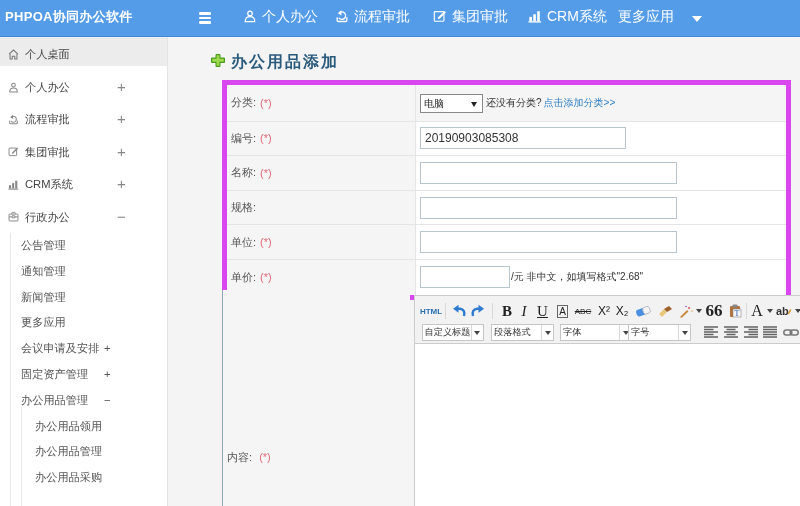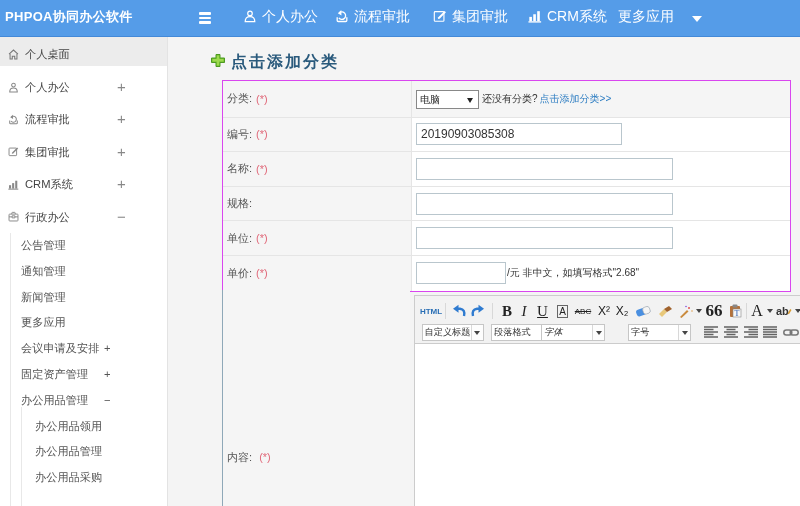--- a/index.html
+++ b/index.html
@@ -28,21 +28,21 @@
 .m2line { position:absolute; left:10px; top:0; bottom:0; width:1px; background:#e8e8e8; }
 .m2 { position:relative; height:25.8px; line-height:25.8px; font-size:11.2px; color:#555; padding-left:21px; }
 .m3wrap { position:relative; }
 .m3line { position:absolute; left:21px; top:-7px; bottom:-100px; width:1px; background:#e8e8e8; }
 .m3 { position:relative; height:25.8px; line-height:25.8px; font-size:11.2px; color:#555; padding-left:35px; }
 
 
 #title { position:absolute; left:231px; top:52px; font-size:16px; font-weight:bold; color:#2a5a7c; letter-spacing:2px; }
 #plus { position:absolute; left:211px; top:53px; width:14px; height:13px; }
 
-#ftable { position:absolute; left:222px; top:80px; width:569px; border:1px solid #d946ef; background:#8b5cf6; }
+#ftable { position:absolute; left:222px; top:80px; width:569px; border:5px solid #d946ef; background:#8b5cf6; }
 .frow { position:relative; display:flex; border-bottom:1px solid #e5e5e5; }
 .fl { width:189px; background:#f5f5f5; font-size:11px; color:#555; display:flex; align-items:center; padding-left:4px; border-right:1px solid #e5e5e5; }
 .fv { flex:1; display:flex; align-items:center; padding-left:4px; background:#fff; }
 .req { color:#e0697a; margin-left:4px; font-size:11px; }
 .frow.r1 { height:36.5px; } .frow.r1 .fv { background:#f5f5f5; }
 .frow.rn { height:34.66px; }
 input.txt { height:22px; border:1px solid #b9c6cd; background:#fff; font-size:12px; color:#333; padding:0 4px; font-family:"Liberation Sans",sans-serif; }
 #sel-cat { width:63px; height:19px; border:1px solid #888; background:#fff; position:relative; font-size:10px; color:#222; line-height:17px; padding-left:3px; }
 #sel-cat .arr { position:absolute; right:5px; top:7px; width:0; height:0; border-left:3.5px solid transparent; border-right:3.5px solid transparent; border-top:5px solid #222; }
 .hint { font-size:10px; color:#333; margin-left:6px; }
@@ -172,21 +172,21 @@
       </div>
     </div>
   </div>
 
   <div id="plus">
     <svg width="14" height="13" viewBox="0 0 14 13">
         <path d="M5 0.5 H9 V4 H13.5 V8.5 H9 V12.5 H5 V8.5 H0.5 V4 H5 Z" fill="#6cbf2a" stroke="#4d9922" stroke-width="1"></path>
         <path d="M5.8 1.5 H8.2 V5 H12.5 V7.5 H8.2 V11.5 H5.8 V7.5 H1.5 V5 H5.8 Z" fill="#9ed94f"></path>
       </svg>
   </div>
-  <div id="title">点击添加分类</div>
+  <div id="title">办公用品添加</div>
 
   <div id="ftable">
     <div class="frow r1">
       <div class="fl">分类: <span class="req">(*)</span></div>
       <div class="fv">
         <div id="sel-cat" style="margin-top:2px;">电脑<span class="arr"></span></div>
         <span class="hint" style="margin-left:3px;">还没有分类?</span>
           <span class="link" style="margin-left:2px;">点击添加分类&gt;&gt;</span>
       </div>
     </div>
@@ -294,21 +294,21 @@
         </span>
       <span class="tb tb1" style="left:361px;width:16px;font-size:11px;font-weight:bold;color:#333;">ab<svg width="8" height="10" viewBox="0 0 8 10" style="margin-left:-2px;">
             <path d="M1 9 L5 2 L7 3.5 L3 10 Z" fill="#d89a30"></path>
           </svg></span>
       <span class="tb tb1" style="left:378px;width:9px;">
           <span class="dn"></span>
         </span>
 
       <span class="tsel" style="left:6.5px;width:62px;">自定义标题<span class="db"></span></span>
       <span class="tsel" style="left:76px;width:63px;">段落格式<span class="db"></span></span>
-      <span class="tsel" style="left:126px;width:64px;font-style:italic;">字体<span class="db"></span></span>
+      <span class="tsel" style="left:145px;width:72px;">字体<span class="db"></span></span>
       <span class="tsel" style="left:213px;width:63px;">字号<span class="db"></span></span>
       <span class="tb tb2" style="left:289px;width:15px;">
           <svg width="15" height="12" viewBox="0 0 15 12" stroke="#636363" stroke-width="1.5">
             <path d="M0 1 H14 M0 3.5 H9.5 M0 6 H14 M0 8.5 H9.5 M0 11 H14"></path>
           </svg>
         </span>
       <span class="tb tb2" style="left:309px;width:15px;">
           <svg width="15" height="12" viewBox="0 0 15 12" stroke="#636363" stroke-width="1.5">
             <path d="M0 1 H14 M2.5 3.5 H11.5 M0 6 H14 M2.5 8.5 H11.5 M0 11 H14"></path>
           </svg>

